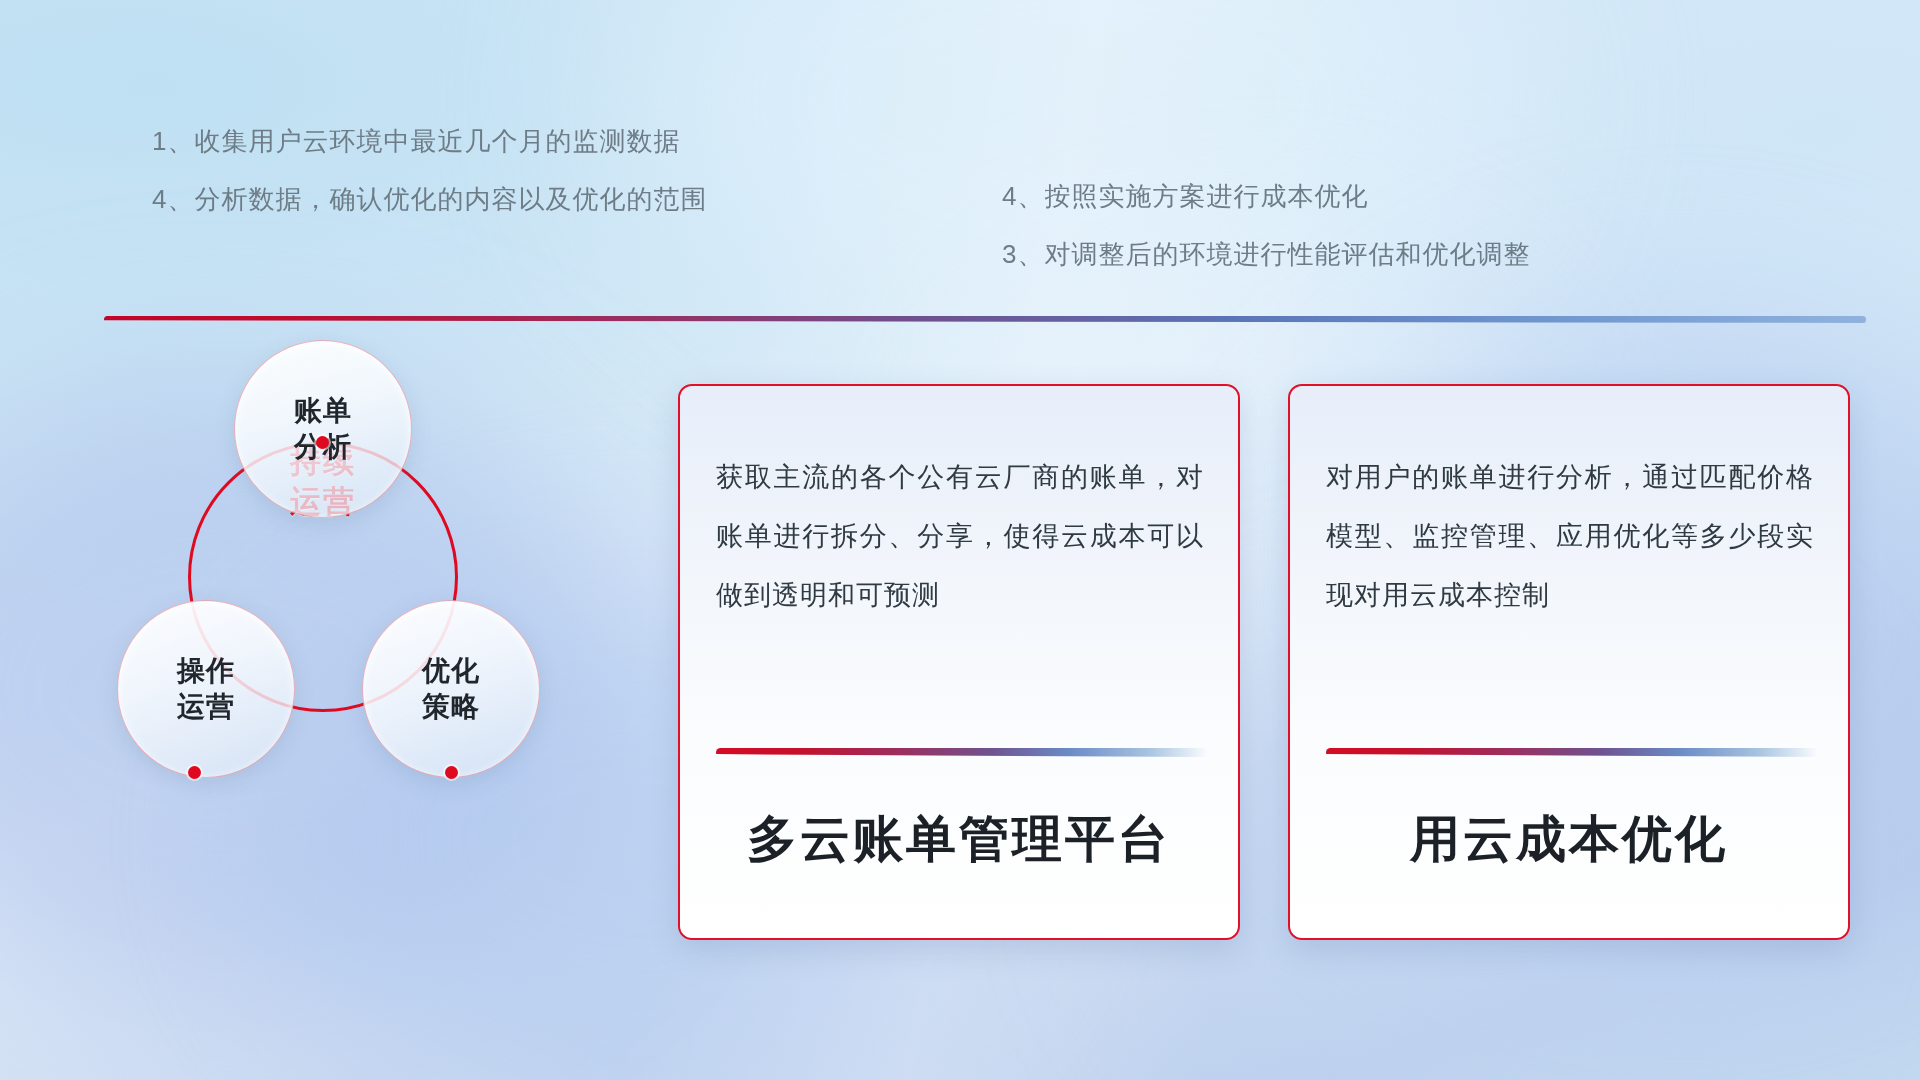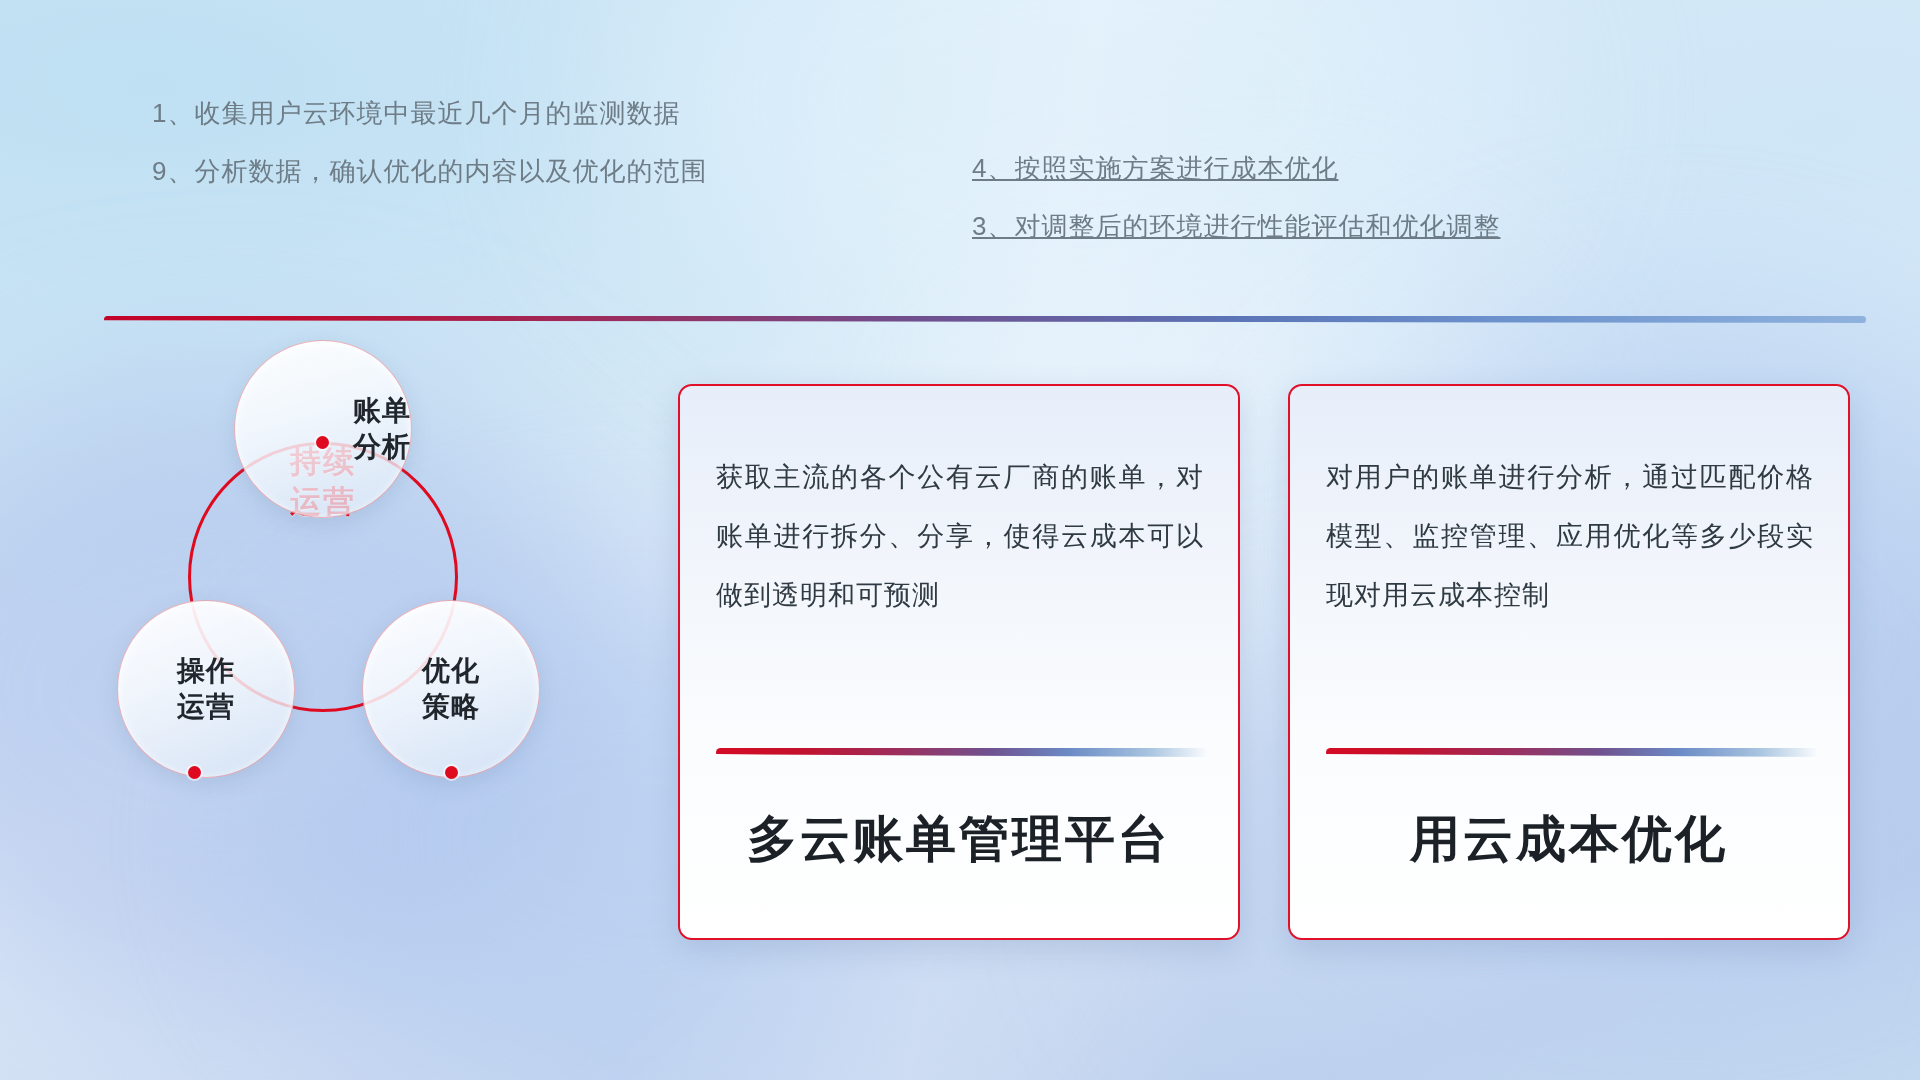--- a/index.html
+++ b/index.html
@@ -47,23 +47,23 @@
 
   
   .bullets {
     position: absolute;
     color: #6d7c86;
     font-size: 26px;
     letter-spacing: 1px;
     line-height: 1.0;
     white-space: nowrap;
   }
-  .bullets .row { margin-bottom: 32px; }
+  .bullets .row { margin-bottom: 32px; margin-top: 28px; }
   #bullets-left  { left: 152px; top: 100px; }
-  #bullets-right { left: 972px; top: 155px; text-decoration: underline; }
+  #bullets-right { left: 1002px; top: 155px; }
 
   
   .top-rule {
     position: absolute;
     left: 104px;
     top: 316px;
     width: 1762px;
     height: 7px;
     background: linear-gradient(90deg,#c3042a 0%, #c00b2c 10%, #9c2c5c 28%, #6f4f8e 46%, #5b74b6 64%, #6d93cd 80%, #8fb2dd 100%);
     border-radius: 4px;
@@ -89,21 +89,21 @@
     display: flex;
     align-items: center;
     justify-content: center;
     text-align: center;
     color: #20262b;
     font-size: 28px;
     font-weight: 700;
     line-height: 1.28;
     letter-spacing: 1px;
   }
-  #circle-bill   { left: 138px; top: -10px;  width: 176px; height: 176px; justify-content: flex-end; }
+  #circle-bill   { left: 138px; top: -10px;  width: 176px; height: 176px; }
   #circle-ops    { left: 21px;  top: 250px;  width: 176px; height: 176px; }
   #circle-policy { left: 266px; top: 250px;  width: 176px; height: 176px; align-items: center; }
 
   .ring {
     position: absolute;
     left: 92px; top: 92px;
     width: 270px; height: 270px;
     border-radius: 50%;
     border: 3px solid #e00a20;
     box-sizing: border-box;
@@ -192,21 +192,21 @@
   <div class="bg-blob blob-d"></div>
   <div class="bg-blob blob-f"></div>
   <div class="bg-blob blob-a"></div>
   <div class="bg-blob blob-b"></div>
   <div class="bg-blob blob-c"></div>
   <div class="bg-blob blob-e"></div>
   <div class="bg-sheen"></div>
 
   <div class="bullets" id="bullets-left">
     <div class="row">1、收集用户云环境中最近几个月的监测数据</div>
-    <div class="row">9、分析数据，确认优化的内容以及优化的范围</div>
+    <div class="row">4、分析数据，确认优化的内容以及优化的范围</div>
   </div>
 
   <div class="bullets" id="bullets-right">
     <div class="row">4、按照实施方案进行成本优化</div>
     <div class="row">3、对调整后的环境进行性能评估和优化调整</div>
   </div>
 
   <div class="top-rule"></div>
 
   <div id="venn">

